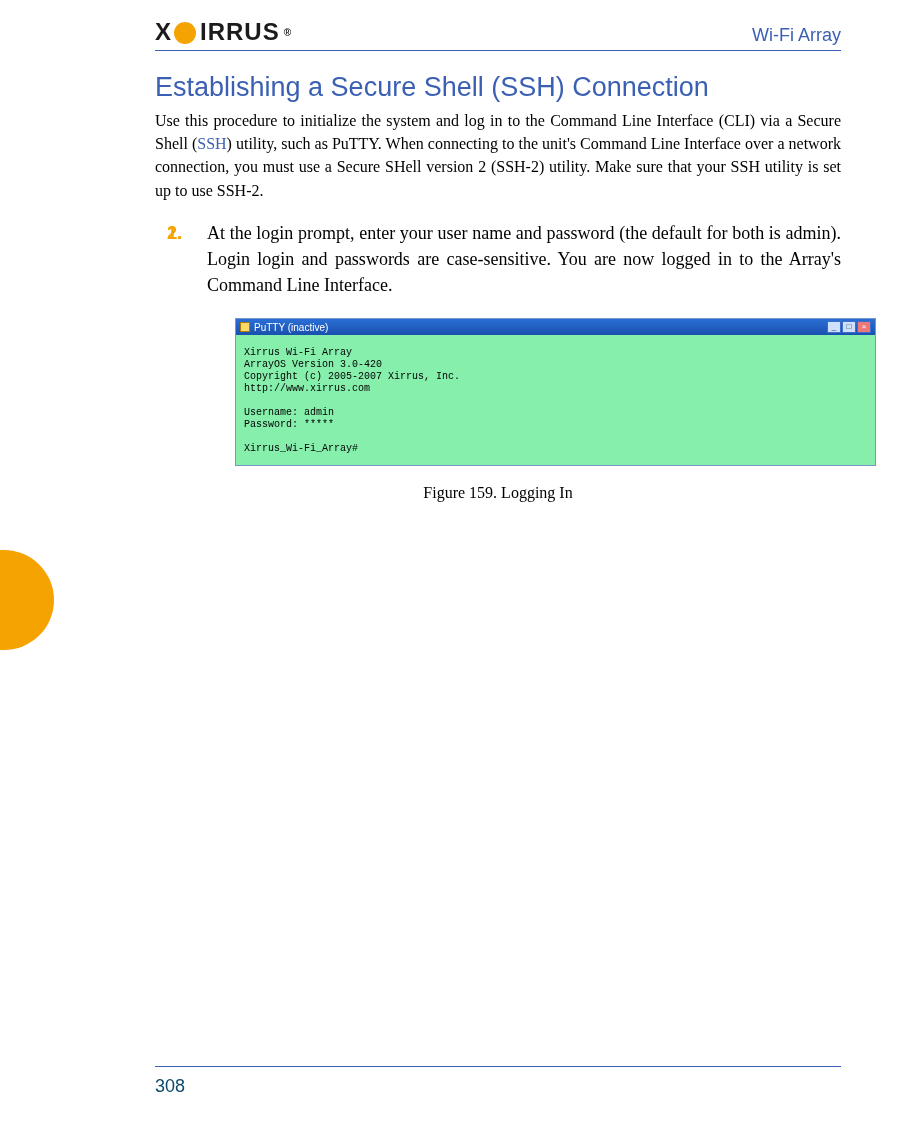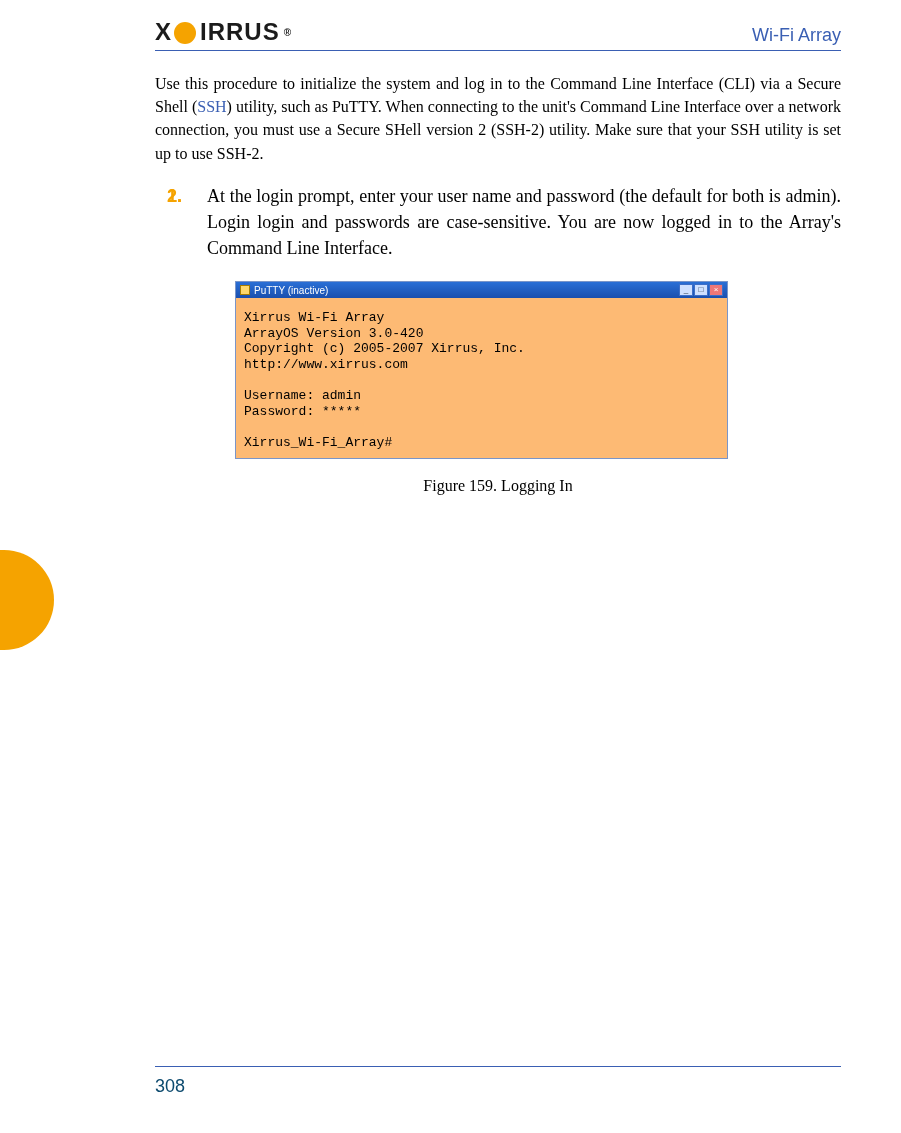--- a/index.html
+++ b/index.html
@@ -64,21 +64,21 @@
     ol.steps li .marker {
       position:absolute; left:-40px; top:0;
       color:#f5a300; font-weight:700;
       font-family:"Trebuchet MS","Segoe UI",sans-serif;
     }
     ol.steps li .admin { font-weight:400; }
     
     .putty-wrap {
       margin:20px 0 10px 0;
       margin-left:80px;
-      width:493px;
+      width:641px;
       border:1px solid #7a95c8;
       font-family:"Courier New",monospace;
       font-size:10px;
     }
     .putty-titlebar {
       background:linear-gradient(#2a6fd6,#1a4fae);
       color:#fff;
       padding:2px 4px;
       display:flex; justify-content:space-between; align-items:center;
       font-family:Tahoma,Arial,sans-serif;
@@ -91,24 +91,24 @@
     }
     .putty-titlebar .btns { display:flex; gap:1px; }
     .putty-titlebar .btn {
       width:14px;height:12px;
       background:#cfe0ff;border:1px solid #3d6ec7;
       display:flex;align-items:center;justify-content:center;
       font-size:8px;line-height:1;color:#234;
     }
     .putty-titlebar .btn.close { background:#e77; color:#fff; }
     .putty-term {
-      background:#fdba74; color:#000;
+      background:#86efac; color:#000;
       padding:12px 8px 8px 8px;
       min-height:130px;
-      font-size:13px; line-height:1.2;
+      font-size:10px; line-height:1.2;
       white-space:pre;
     }
     
     .figcap {
       text-align:center;
       font-size:16px;
       margin-top:18px;
       font-family:"Palatino Linotype",serif;
     }
     
@@ -143,20 +143,21 @@
       <span>X</span>
         <span class="dot"></span>
         <span>IRRUS</span>
         <span class="reg">®</span>
     </span>
     <span class="product-name">Wi-Fi Array</span>
   </div>
   <div class="header-rule"></div>
 
   <div class="content">
+    <h1 class="title">Establishing a Secure Shell (SSH) Connection</h1>
     <p class="intro">
       <span>Use this procedure to initialize the system and log in to the Command Line Interface (CLI) via a Secure Shell (</span><span class="link">SSH</span><span>) utility, such as PuTTY. When connecting to the unit's Command Line Interface over a network connection, you must use a Secure SHell version 2 (SSH-2) utility. Make sure that your SSH utility is set up to use SSH-2.</span>
     </p>
 
     <ol class="steps">
       <li>
         <span class="marker">1.</span>
       </li>
       <li>
         <span class="marker">2.</span>

